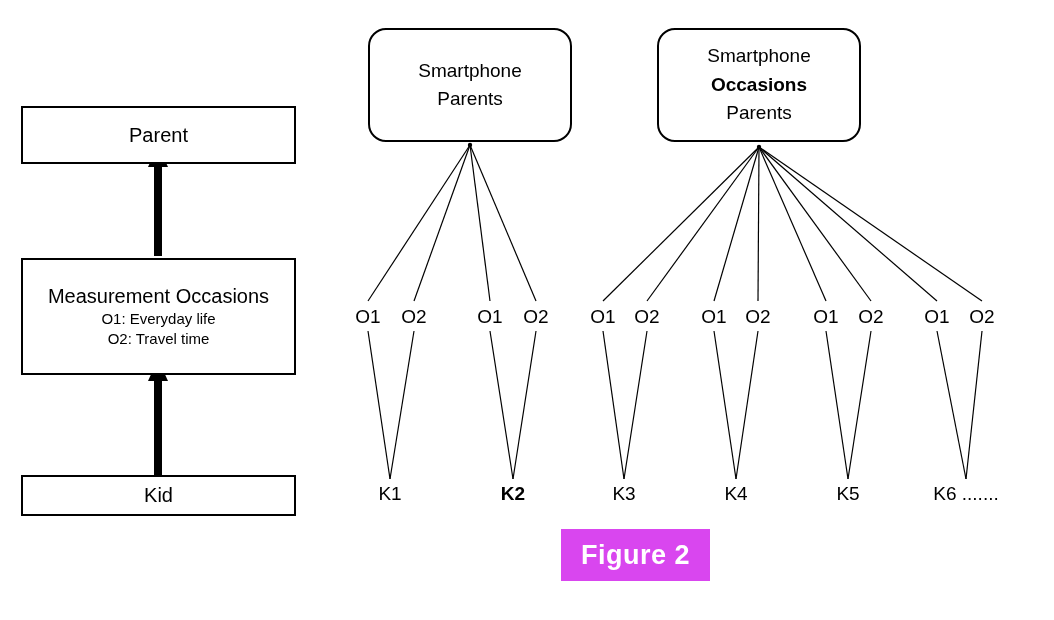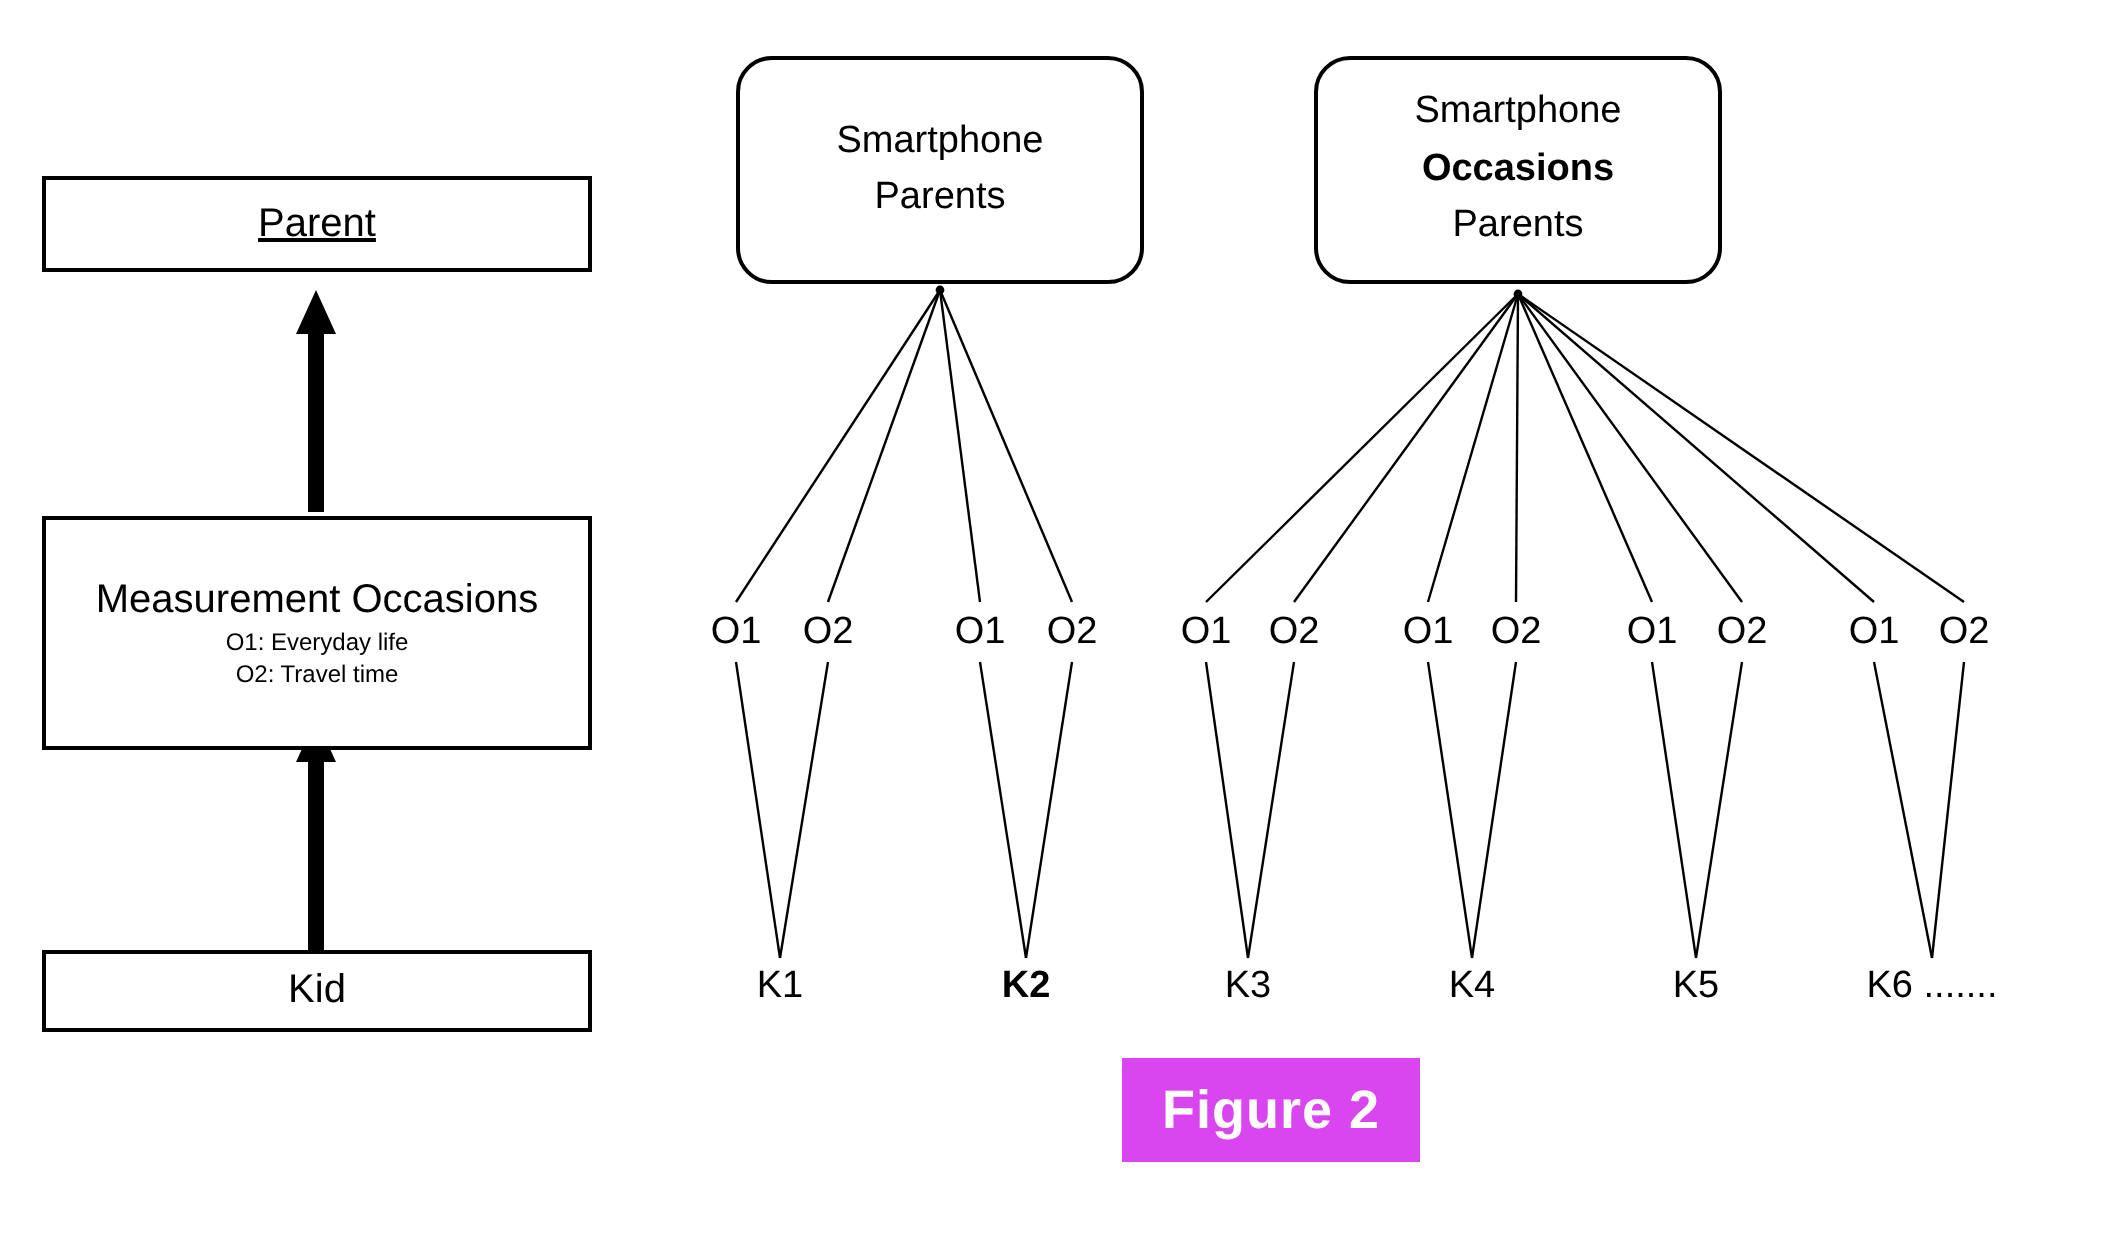--- a/index.html
+++ b/index.html
@@ -43,21 +43,21 @@
   }
   .round-box {
     border-radius: 18px;
   }
   .box-title {
     font-size: 20px;
     line-height: 1.25;
     white-space: nowrap;
   }
   .box-sub {
-    font-size: 12px;
+    font-size: 15px;
     line-height: 1.35;
     white-space: nowrap;
   }
   .group-line {
     font-size: 19px;
     line-height: 1.5;
     white-space: nowrap;
   }
   .group-line.bold {
     font-weight: bold;
@@ -130,21 +130,21 @@
       <line x1="826" y1="331" x2="848" y2="479" stroke="#000000" stroke-width="1.2"></line>
       <line x1="759" y1="147" x2="871" y2="301" stroke="#000000" stroke-width="1.2"></line>
       <line x1="871" y1="331" x2="848" y2="479" stroke="#000000" stroke-width="1.2"></line>
       <line x1="759" y1="147" x2="937" y2="301" stroke="#000000" stroke-width="1.2"></line>
       <line x1="937" y1="331" x2="966" y2="479" stroke="#000000" stroke-width="1.2"></line>
       <line x1="759" y1="147" x2="982" y2="301" stroke="#000000" stroke-width="1.2"></line>
       <line x1="982" y1="331" x2="966" y2="479" stroke="#000000" stroke-width="1.2"></line>
     </svg>
 
   <div id="left-panel">
-      <div class="node-box rect-box" style="left: 21px; top: 88px; width: 275px; height: 48px; text-decoration: underline;">
+      <div class="node-box rect-box" style="left: 21px; top: 106px; width: 275px; height: 58px;">
         <div class="box-title">Parent</div>
       </div>
       <div class="node-box rect-box" style="left: 21px; top: 258px; width: 275px; height: 117px;">
         <div class="box-title">Measurement Occasions</div>
         <div class="box-sub">O1: Everyday life</div>
         <div class="box-sub">O2: Travel time</div>
       </div>
       <div class="node-box rect-box" style="left: 21px; top: 475px; width: 275px; height: 41px;">
         <div class="box-title">Kid</div>
       </div>

